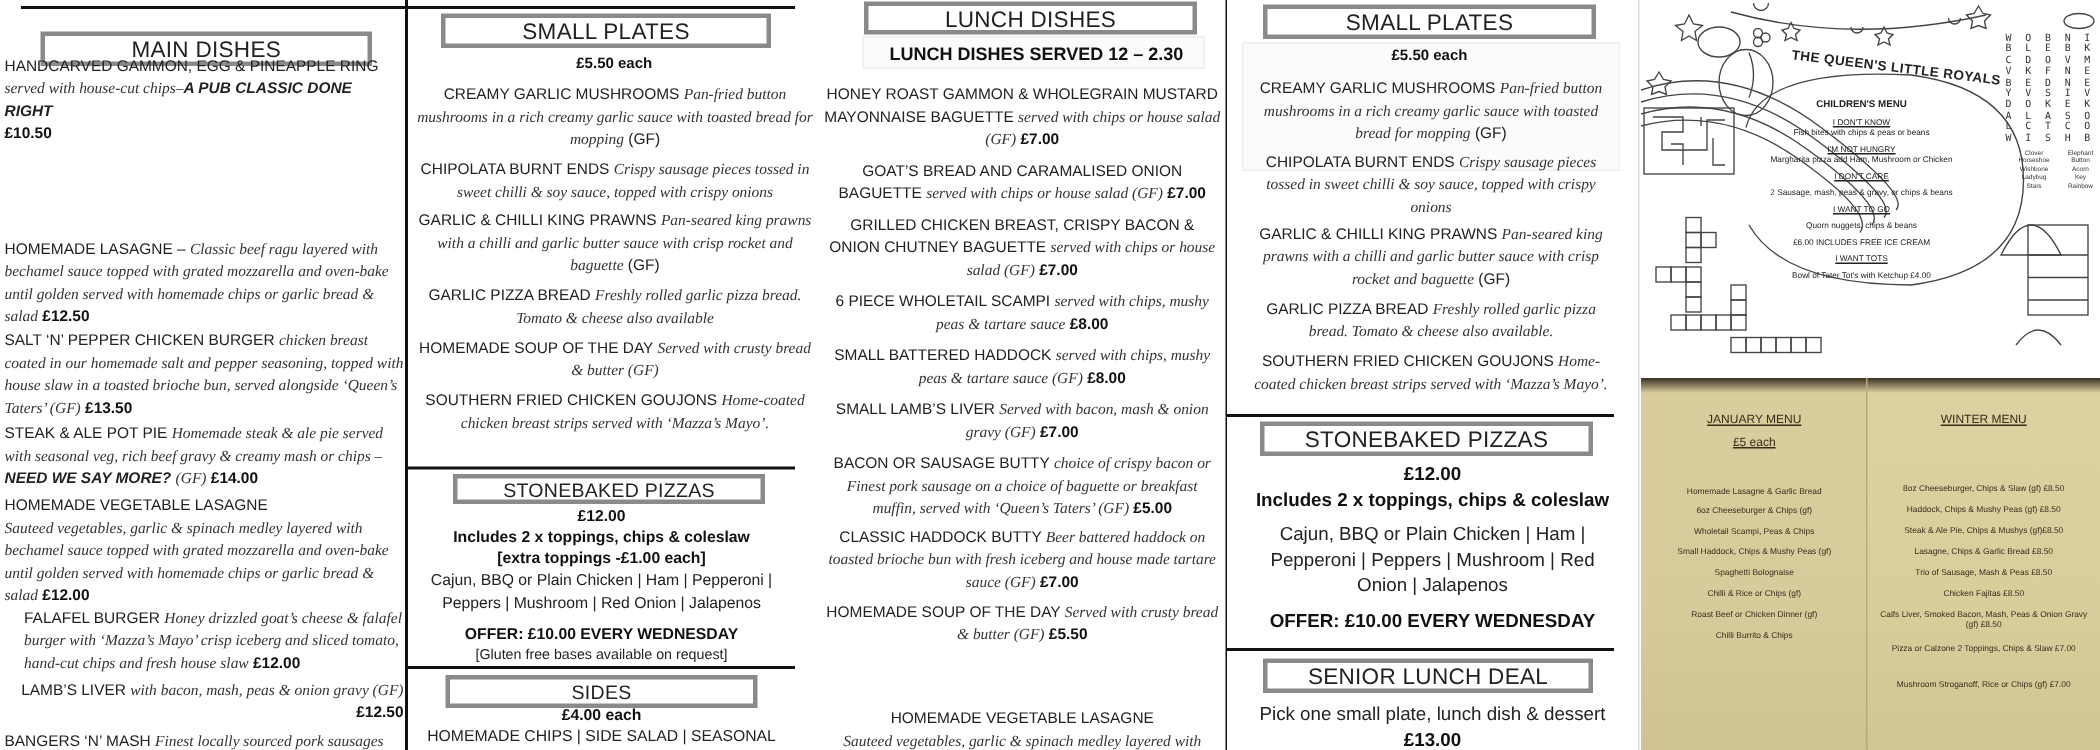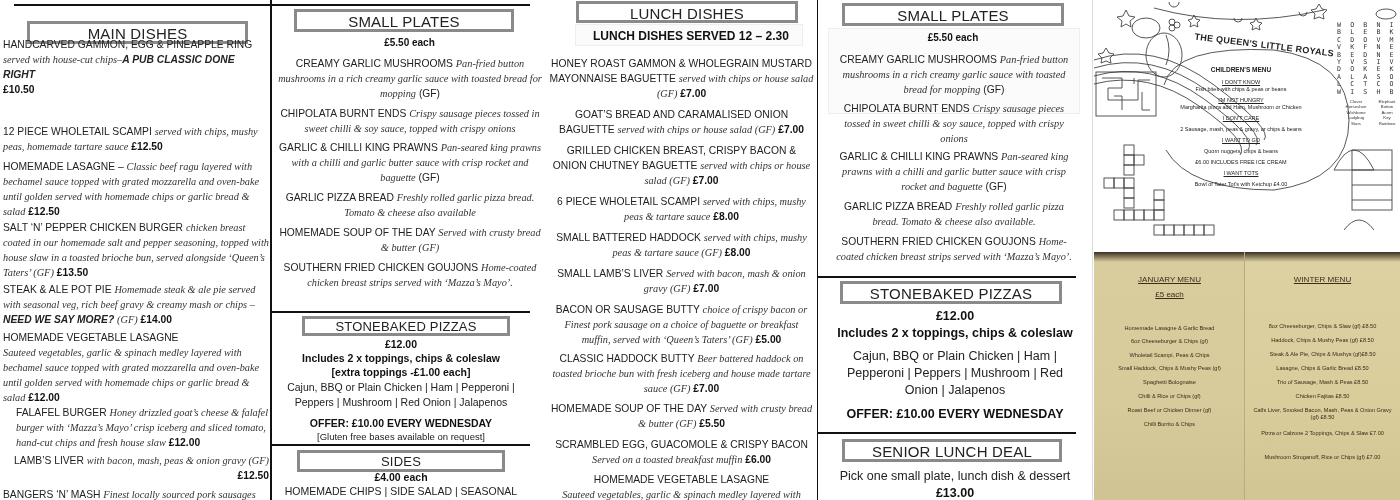--- a/index.html
+++ b/index.html
@@ -53,25 +53,20 @@
 
 <div class="panel p1">
   <div class="hline" style="left:14px; top:4px; width:258px;"></div>
   <div class="section-title" style="left:27px; top:21px; width:221px; height:23px;">MAIN DISHES</div>
 
   <div class="item" style="left:3px; top:37px; width:266px;">
     <span class="name">HANDCARVED GAMMON, EGG &amp; PINEAPPLE RING</span><br>
     <span class="desc">served with house-cut chips–</span><b><i>A PUB CLASSIC DONE RIGHT</i></b><br>
     <span class="price">£10.50</span>
   </div>
-  <div class="item" style="left:3px; top:124px; width:266px;">
-    <span class="name">12 PIECE WHOLETAIL SCAMPI</span>
-    <span class="desc">served with chips, mushy peas, homemade tartare sauce</span>
-    <span class="price">£12.50</span>
-  </div>
   <div class="item" style="left:3px; top:159px; width:266px;">
     <span class="name">HOMEMADE LASAGNE –</span>
     <span class="desc">Classic beef ragu layered with bechamel sauce topped with grated mozzarella and oven-bake until golden served with homemade chips or garlic bread &amp; salad</span>
     <span class="price">£12.50</span>
   </div>
   <div class="item" style="left:3px; top:220px; width:266px;">
     <span class="name">SALT ‘N’ PEPPER CHICKEN BURGER</span>
     <span class="desc">chicken breast coated in our homemade salt and pepper seasoning, topped with house slaw in a toasted brioche bun, served alongside ‘Queen’s Taters’ (GF)</span>
     <span class="price">£13.50</span>
   </div>
@@ -194,25 +189,20 @@
   </div>
   <div class="item center" style="left:4px; top:351px; width:265px;">
     <span class="name">CLASSIC HADDOCK BUTTY</span>
     <span class="desc">Beer battered haddock on toasted brioche bun with fresh iceberg and house made tartare sauce (GF)</span>
     <span class="price">£7.00</span>
   </div>
   <div class="item center" style="left:4px; top:401px; width:265px;">
     <span class="name">HOMEMADE SOUP OF THE DAY</span>
     <span class="desc">Served with crusty bread &amp; butter (GF)</span>
     <span class="price">£5.50</span>
-  </div>
-  <div class="item center" style="left:4px; top:437px; width:265px;">
-    <span class="name">SCRAMBLED EGG, GUACOMOLE &amp; CRISPY BACON</span><br>
-    <span class="desc">Served on a toasted breakfast muffin</span>
-    <span class="price">£6.00</span>
   </div>
   <div class="item center" style="left:4px; top:472px; width:265px;">
     <span class="name">HOMEMADE VEGETABLE LASAGNE</span><br>
     <span class="desc">Sauteed vegetables, garlic &amp; spinach medley layered with</span>
   </div>
 </div>
 <div class="vline" style="left:817px;"></div>
 
 <div class="panel p4">
   <div class="section-title" style="left:24px; top:3px; width:222px; height:23px;">SMALL PLATES</div>

